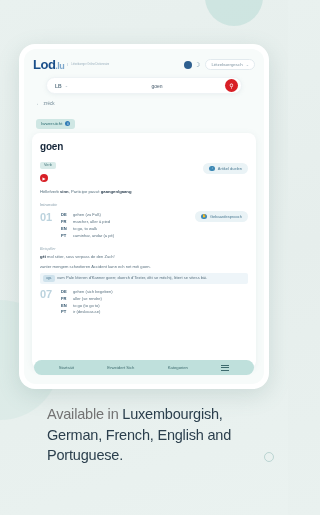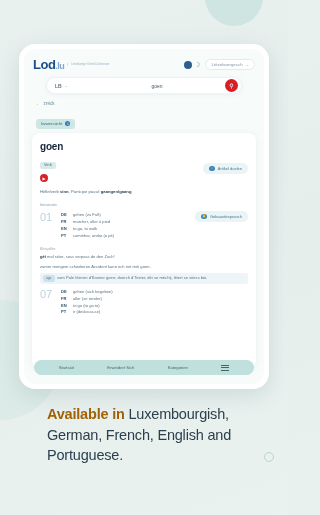--- a/index.html
+++ b/index.html
@@ -155,21 +155,21 @@
   .inflection {
     margin-top: 7px; font-size: 4.2px; color: #56707f; line-height: 1.5;
   }
   .inflection b { color: #2b3f50; }
   .section-label {
     margin-top: 7px; font-size: 4px; color: #8aa0ad; font-style: italic;
   }
 
   .sense { display: flex; gap: 6px; margin-top: 5px; }
   .sense-num {
-    font-size: 11px; font-weight: normal; color: #bcd3de;
+    font-size: 11px; font-weight: bold; color: #bcd3de;
     line-height: 1; width: 15px; flex-shrink: 0;
   }
   .trans-list { flex: 1; }
   .trans-row { display: flex; gap: 4px; font-size: 4.1px; line-height: 1.65; }
   .trans-lang { color: #33566e; font-weight: bold; width: 8px; flex-shrink: 0; }
   .trans-text { color: #5a7281; }
 
   .examples { margin-top: 8px; }
   .ex-label { font-size: 3.8px; color: #93a8b4; font-style: italic; }
   .ex-line {
@@ -196,21 +196,21 @@
   .nav-item { font-size: 4.2px; color: #3d6b6e; }
   .burger { display: flex; flex-direction: column; gap: 1.5px; }
   .burger span { display: block; width: 8px; height: 1px; background: #3d6b6e; }
 
   
   .caption {
     position: absolute; left: 47px; top: 404px; width: 225px;
     font-size: 14.5px; line-height: 1.42; color: #2b3f4d;
     letter-spacing: -0.2px;
   }
-  .caption b { color: #a16207; font-weight: bold; }
+  .caption b { color: #737373; font-weight: normal; }
 </style>
 </head>
 <body>
 
 <div class="bg-blob blob-1"></div>
 <div class="bg-blob blob-3"></div>
 <div class="bg-blob blob-2"></div>
 
 <div class="device">
   <div class="screen">

